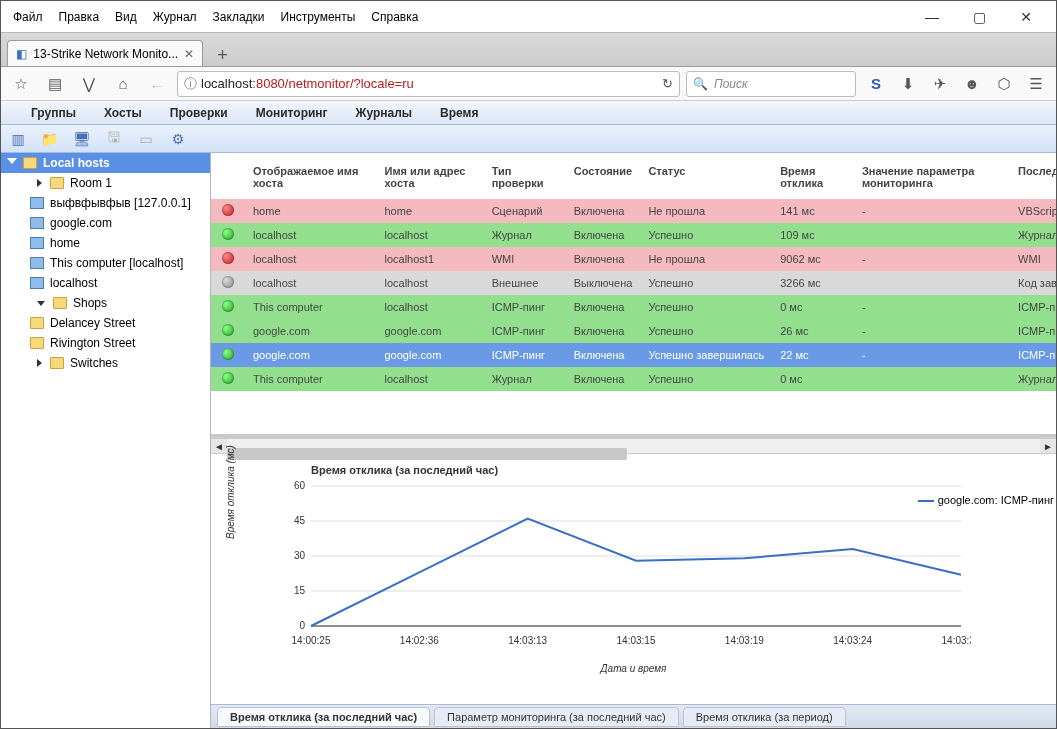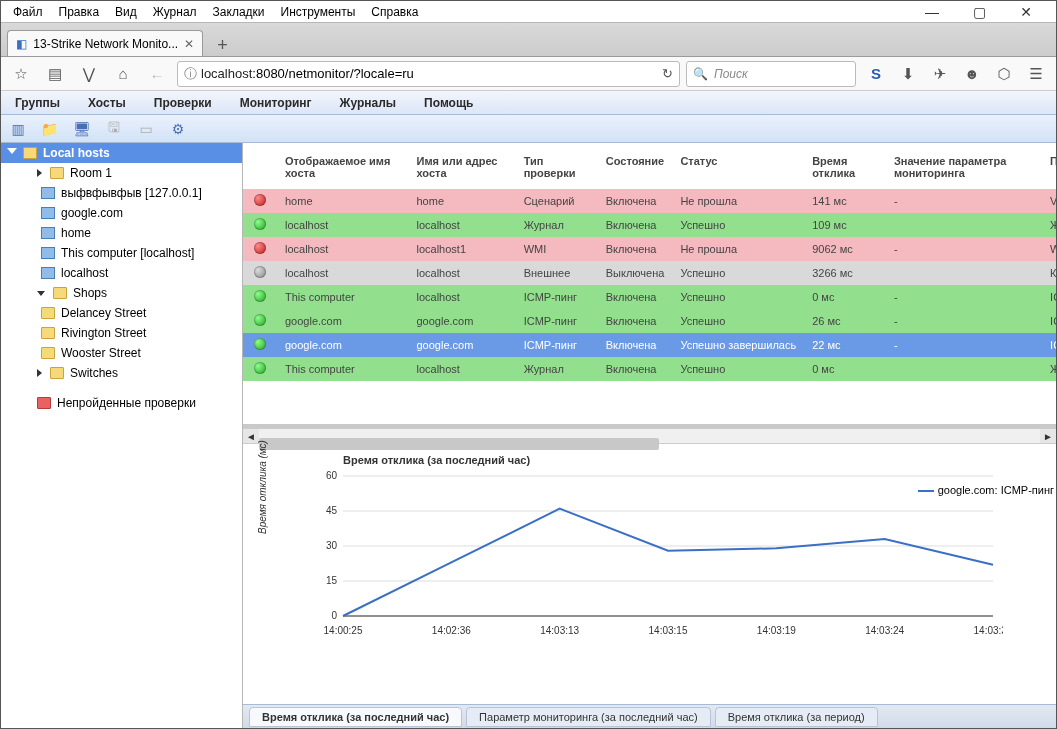--- a/index.html
+++ b/index.html
@@ -12,21 +12,21 @@
     height: 729px;
     overflow: hidden;
     display: flex;
     flex-direction: column;
     border: 1px solid #555;
   }
   
   .os-menubar {
     background: #fff;
     border-bottom: 1px solid #b8b8b8;
-    height: 22px;
+    height: 32px;
     display: flex;
     align-items: center;
     padding: 0 4px;
   }
   .os-menubar span { padding: 2px 8px; cursor: default; }
   .window-controls {
     margin-left: auto;
     display: flex;
     gap: 18px;
     padding-right: 12px;
@@ -79,21 +79,21 @@
     border: 1px solid #bbb;
     border-radius: 3px;
     display: flex;
     align-items: center;
     padding: 0 6px;
     background: #fff;
     font-size: 13px;
   }
   .url-bar .info { color: #888; margin-right: 4px; }
   .url-host { color: #222; }
-  .url-rest { color: #000000; }
+  .url-rest { color: #b91c1c; }
   .url-bar .reload { margin-left: auto; color: #555; }
   .search-bar {
     width: 170px;
     height: 26px;
     border: 1px solid #bbb;
     border-radius: 3px;
     display: flex;
     align-items: center;
     padding: 0 6px;
     background: #fff;
@@ -103,20 +103,21 @@
   .right-icons { display: flex; gap: 4px; }
   
   .app-menu {
     background: linear-gradient(#f2f5fc, #dce6f7);
     height: 24px;
     display: flex;
     align-items: center;
     border-bottom: 1px solid #a9bad6;
     font-weight: bold;
     color: #2a2a2a;
+    padding-left: 16px;
   }
   .app-menu span { padding: 3px 14px; }
   
   .app-toolbar {
     background: linear-gradient(#eaf1fb, #d3e2f8);
     height: 28px;
     display: flex;
     align-items: center;
     padding: 0 4px;
     gap: 6px;
@@ -127,21 +128,21 @@
     display: flex; align-items: center; justify-content: center;
     color: #4a6fb5; font-size: 14px;
   }
   
   .main {
     flex: 1;
     display: flex;
     min-height: 0;
   }
   .sidebar {
-    width: 242px;
+    width: 210px;
     background: #fff;
     border-right: 1px solid #b6b6b6;
     overflow-y: auto;
     font-size: 12px;
   }
   .side-header {
     background: #5a8fe6;
     color: #fff;
     font-weight: bold;
     padding: 3px 6px;
@@ -156,21 +157,21 @@
     border-top: 6px solid #fff;
   }
   .tree-item {
     padding: 3px 6px 3px 22px;
     display: flex;
     align-items: center;
     gap: 6px;
     white-space: nowrap;
   }
   .tree-item.lvl1 { padding-left: 36px; }
-  .tree-item.lvl2 { padding-left: 40px; }
+  .tree-item.lvl2 { padding-left: 29px; }
   .folder-icon, .host-icon {
     width: 14px; height: 12px; display: inline-block;
   }
   .folder-icon { background: #f6d97a; border: 1px solid #caa33a; border-radius: 1px; }
   .host-icon { background: #8fbce8; border: 1px solid #4a7fb5; }
   .tri {
     width: 0; height: 0;
     border-top: 4px solid transparent;
     border-bottom: 4px solid transparent;
     border-left: 5px solid #333;
@@ -360,21 +361,21 @@
     <div class="icon-btn">☰</div>
   </div>
 </div>
 
 <div class="app-menu">
   <span>Группы</span>
   <span>Хосты</span>
   <span>Проверки</span>
   <span>Мониторинг</span>
   <span>Журналы</span>
-  <span>Помощь</span>
+  <span>Время</span>
 </div>
 
 <div class="app-toolbar">
   <div class="tb-icon">▥</div>
   <div class="tb-icon">📁</div>
   <div class="tb-icon">🖥</div>
   <div class="tb-icon" style="color:#aaa">🖫</div>
   <div class="tb-icon" style="color:#aaa">▭</div>
   <div class="tb-icon">⚙</div>
 </div>
@@ -419,35 +420,27 @@
       <span>Shops</span>
     </div>
     <div class="tree-item lvl2">
         <span class="folder-icon"></span>
         <span>Delancey Street</span>
       </div>
     <div class="tree-item lvl2">
         <span class="folder-icon"></span>
         <span>Rivington Street</span>
       </div>
-    <div class="tree-item lvl2">
-        <span class="folder-icon"></span>
-        <span>Wooster Street</span>
-      </div>
 
     <div class="tree-item lvl1">
       <span class="tri"></span>
       <span class="folder-icon"></span>
       <span>Switches</span>
     </div>
     <div style="height:10px"></div>
-    <div class="tree-item lvl1">
-      <span class="folder-icon red-folder"></span>
-      <span>Непройденные проверки</span>
-    </div>
   </div>
 
   <div class="content">
     <div class="table-wrap">
       <table class="checks">
         <thead>
             <tr id="thead-row">
               <th style="width: 34px;"></th>
               <th>Отображаемое имя хоста</th>
               <th>Имя или адрес хоста</th>
@@ -580,20 +573,21 @@
             <line x1="40" y1="150" x2="690" y2="150" stroke="#333"></line>
             <polyline points="40,150 148.33333333333331,96.33333333333333 256.66666666666663,42.66666666666666 365,84.66666666666667 473.3333333333333,82.33333333333333 581.6666666666666,73 690,98.66666666666667" fill="none" stroke="#3a6fc5" stroke-width="2"></polyline>
             <text x="40" y="168" text-anchor="middle" font-size="10" fill="#333">14:00:25</text>
             <text x="148.33333333333331" y="168" text-anchor="middle" font-size="10" fill="#333">14:02:36</text>
             <text x="256.66666666666663" y="168" text-anchor="middle" font-size="10" fill="#333">14:03:13</text>
             <text x="365" y="168" text-anchor="middle" font-size="10" fill="#333">14:03:15</text>
             <text x="473.3333333333333" y="168" text-anchor="middle" font-size="10" fill="#333">14:03:19</text>
             <text x="581.6666666666666" y="168" text-anchor="middle" font-size="10" fill="#333">14:03:24</text>
             <text x="690" y="168" text-anchor="middle" font-size="10" fill="#333">14:03:33</text>
           </svg>
+        <div class="xlabel">Дата и время</div>
       </div>
       <div class="bottom-tabs">
         <div class="btab active">Время отклика (за последний час)</div>
         <div class="btab">Параметр мониторинга (за последний час)</div>
         <div class="btab">Время отклика (за период)</div>
       </div>
     </div>
   </div>
 </div>
 

